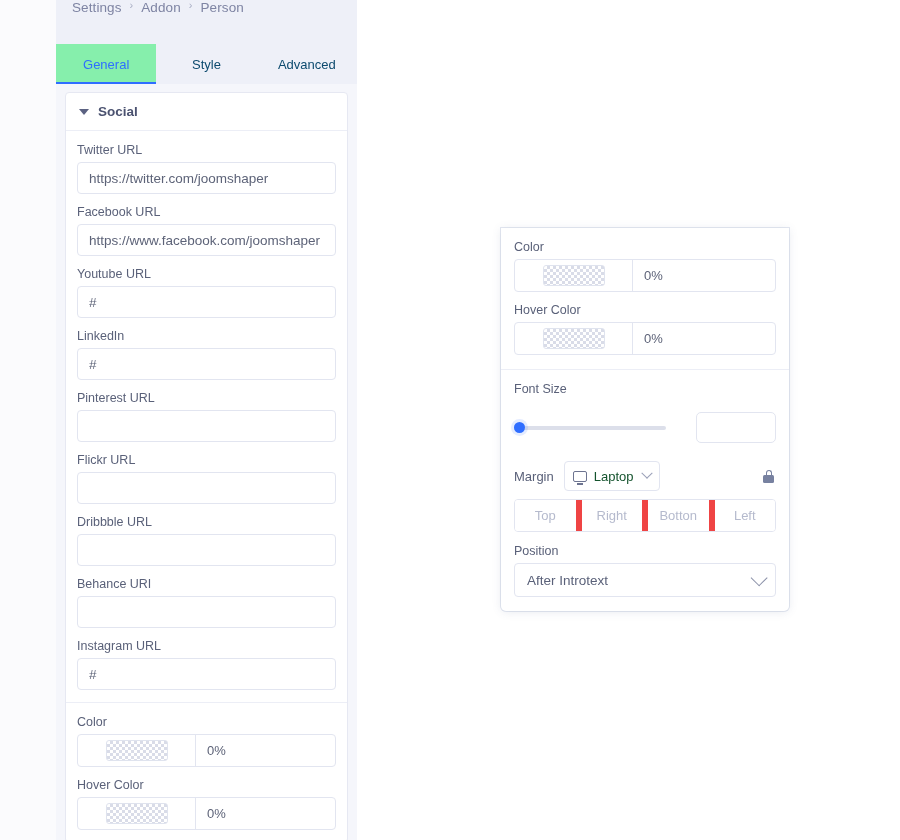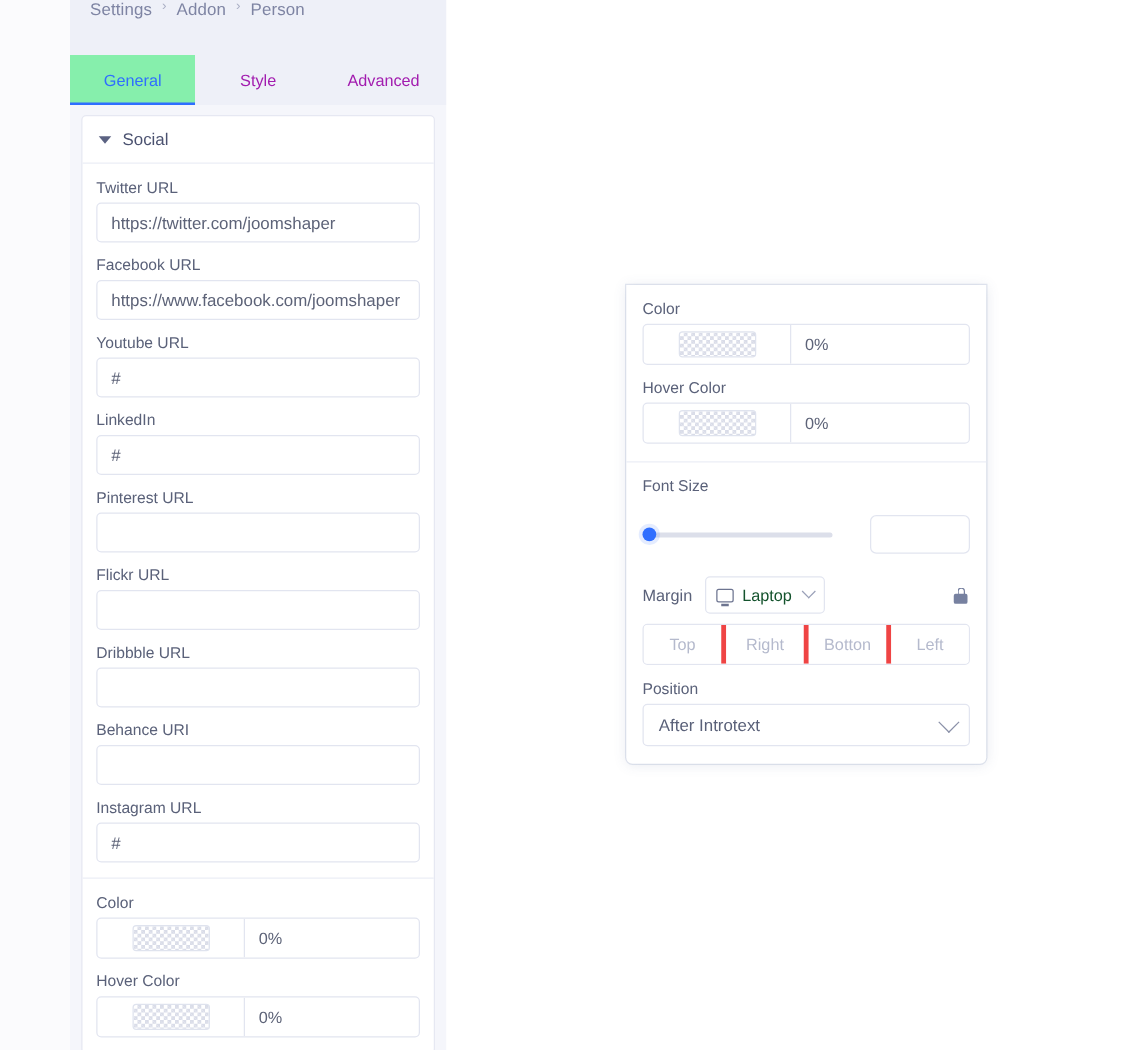--- a/index.html
+++ b/index.html
@@ -52,21 +52,21 @@
     background: #eef0f8;
     display: flex;
     position: relative;
   }
   .tab {
     flex: 1;
     display: flex;
     align-items: center;
     justify-content: center;
     font-size: 13px;
-    color: #a21caf;
+    color: #0c4a6e;
     position: relative;
     cursor: pointer;
     box-sizing: border-box;
   }
   .tab.active {
     background: #86efac;
     color: #2f6eff;
   }
   .tab.active::after {
     content: "";
@@ -102,20 +102,21 @@
   .tri-down {
     width: 0; height: 0;
     border-left: 5px solid transparent;
     border-right: 5px solid transparent;
     border-top: 6px solid #5b6282;
     margin-right: 9px;
   }
   .section-title {
     font-size: 13.5px;
     color: #4b5270;
+    font-weight: bold;
   }
 
   .fields {
     padding: 12px 11px 10px 11px;
   }
   .field {
     margin-bottom: 11px;
   }
   .field:last-child { margin-bottom: 2px; }
   .flabel {
@@ -321,21 +322,21 @@
     border: 1px solid #e2e5f0;
     border-radius: 4px;
     overflow: hidden;
     height: 33px;
     box-sizing: border-box;
   }
   .margin-inputs input {
     flex: 1;
     width: 25%;
     border: none;
-    border-right: 4px solid #ef4444;
+    border-right: 6px solid #ef4444;
     background: #fff;
     text-align: center;
     font-size: 13px;
     color: #5d6378;
     font-family: "Liberation Sans", sans-serif;
     outline: none;
     min-width: 0;
   }
   .margin-inputs input:last-child { border-right: none; }
   .margin-inputs input::placeholder { color: #b5bacd; }

